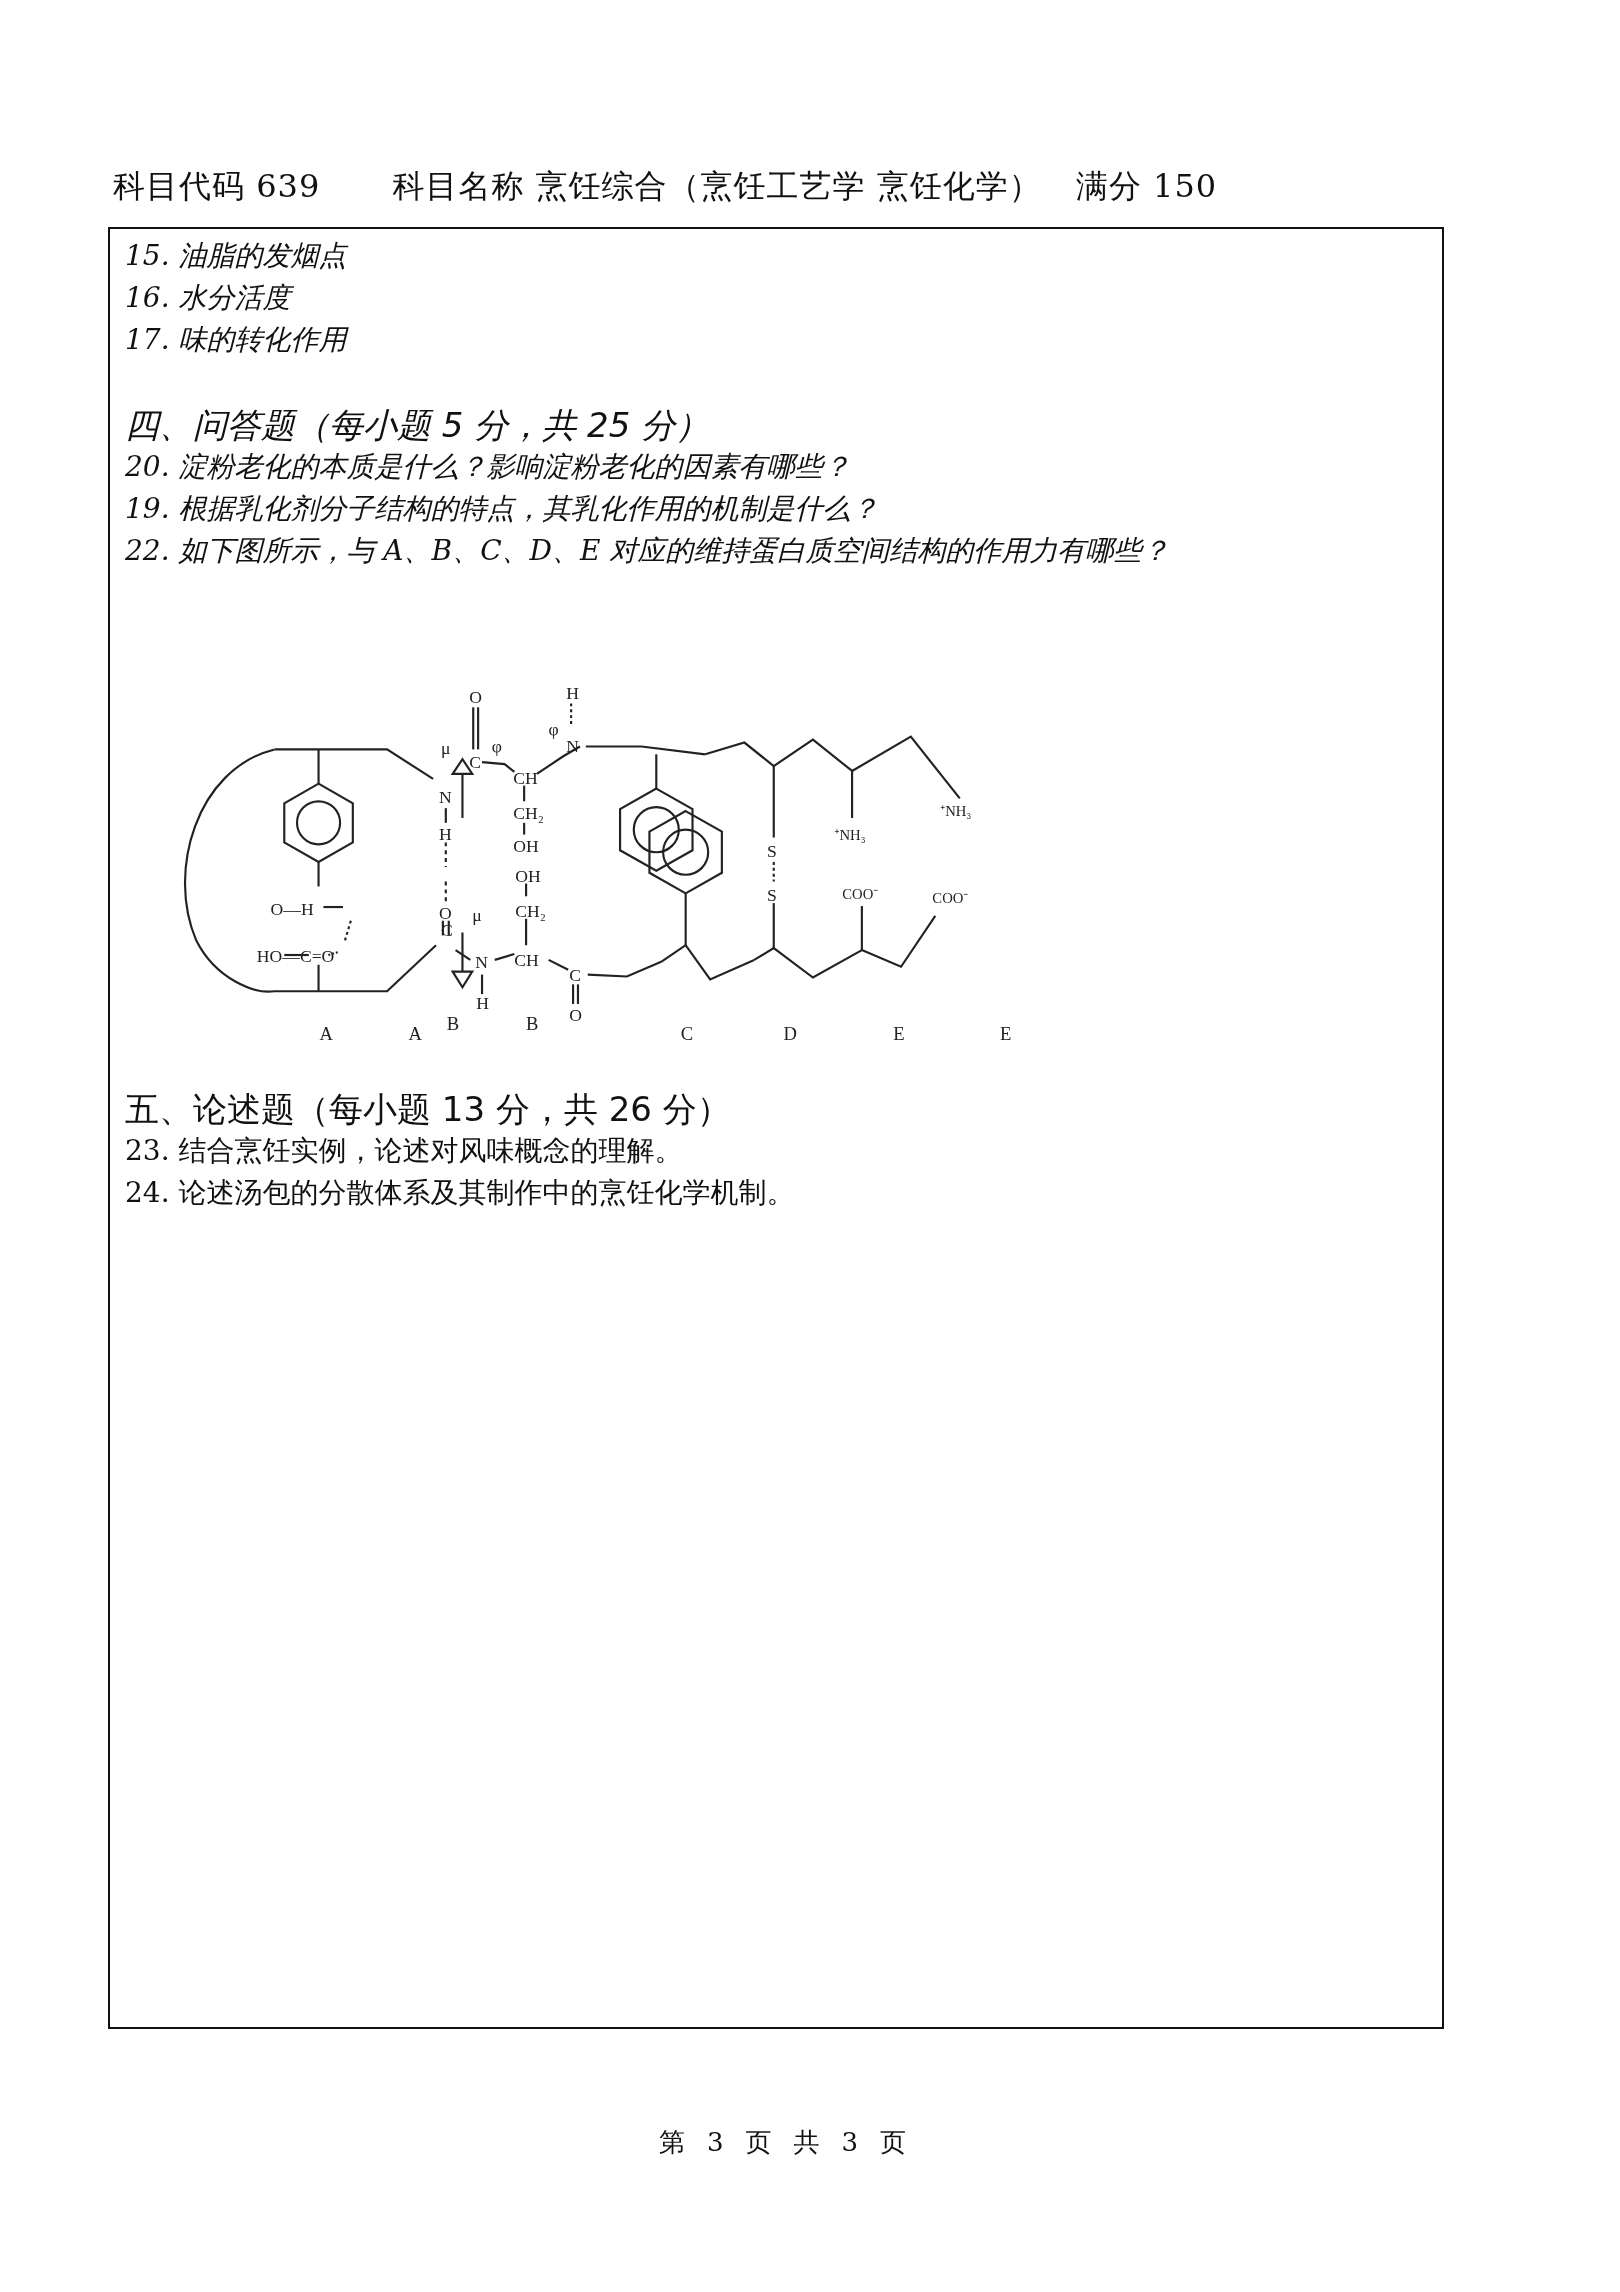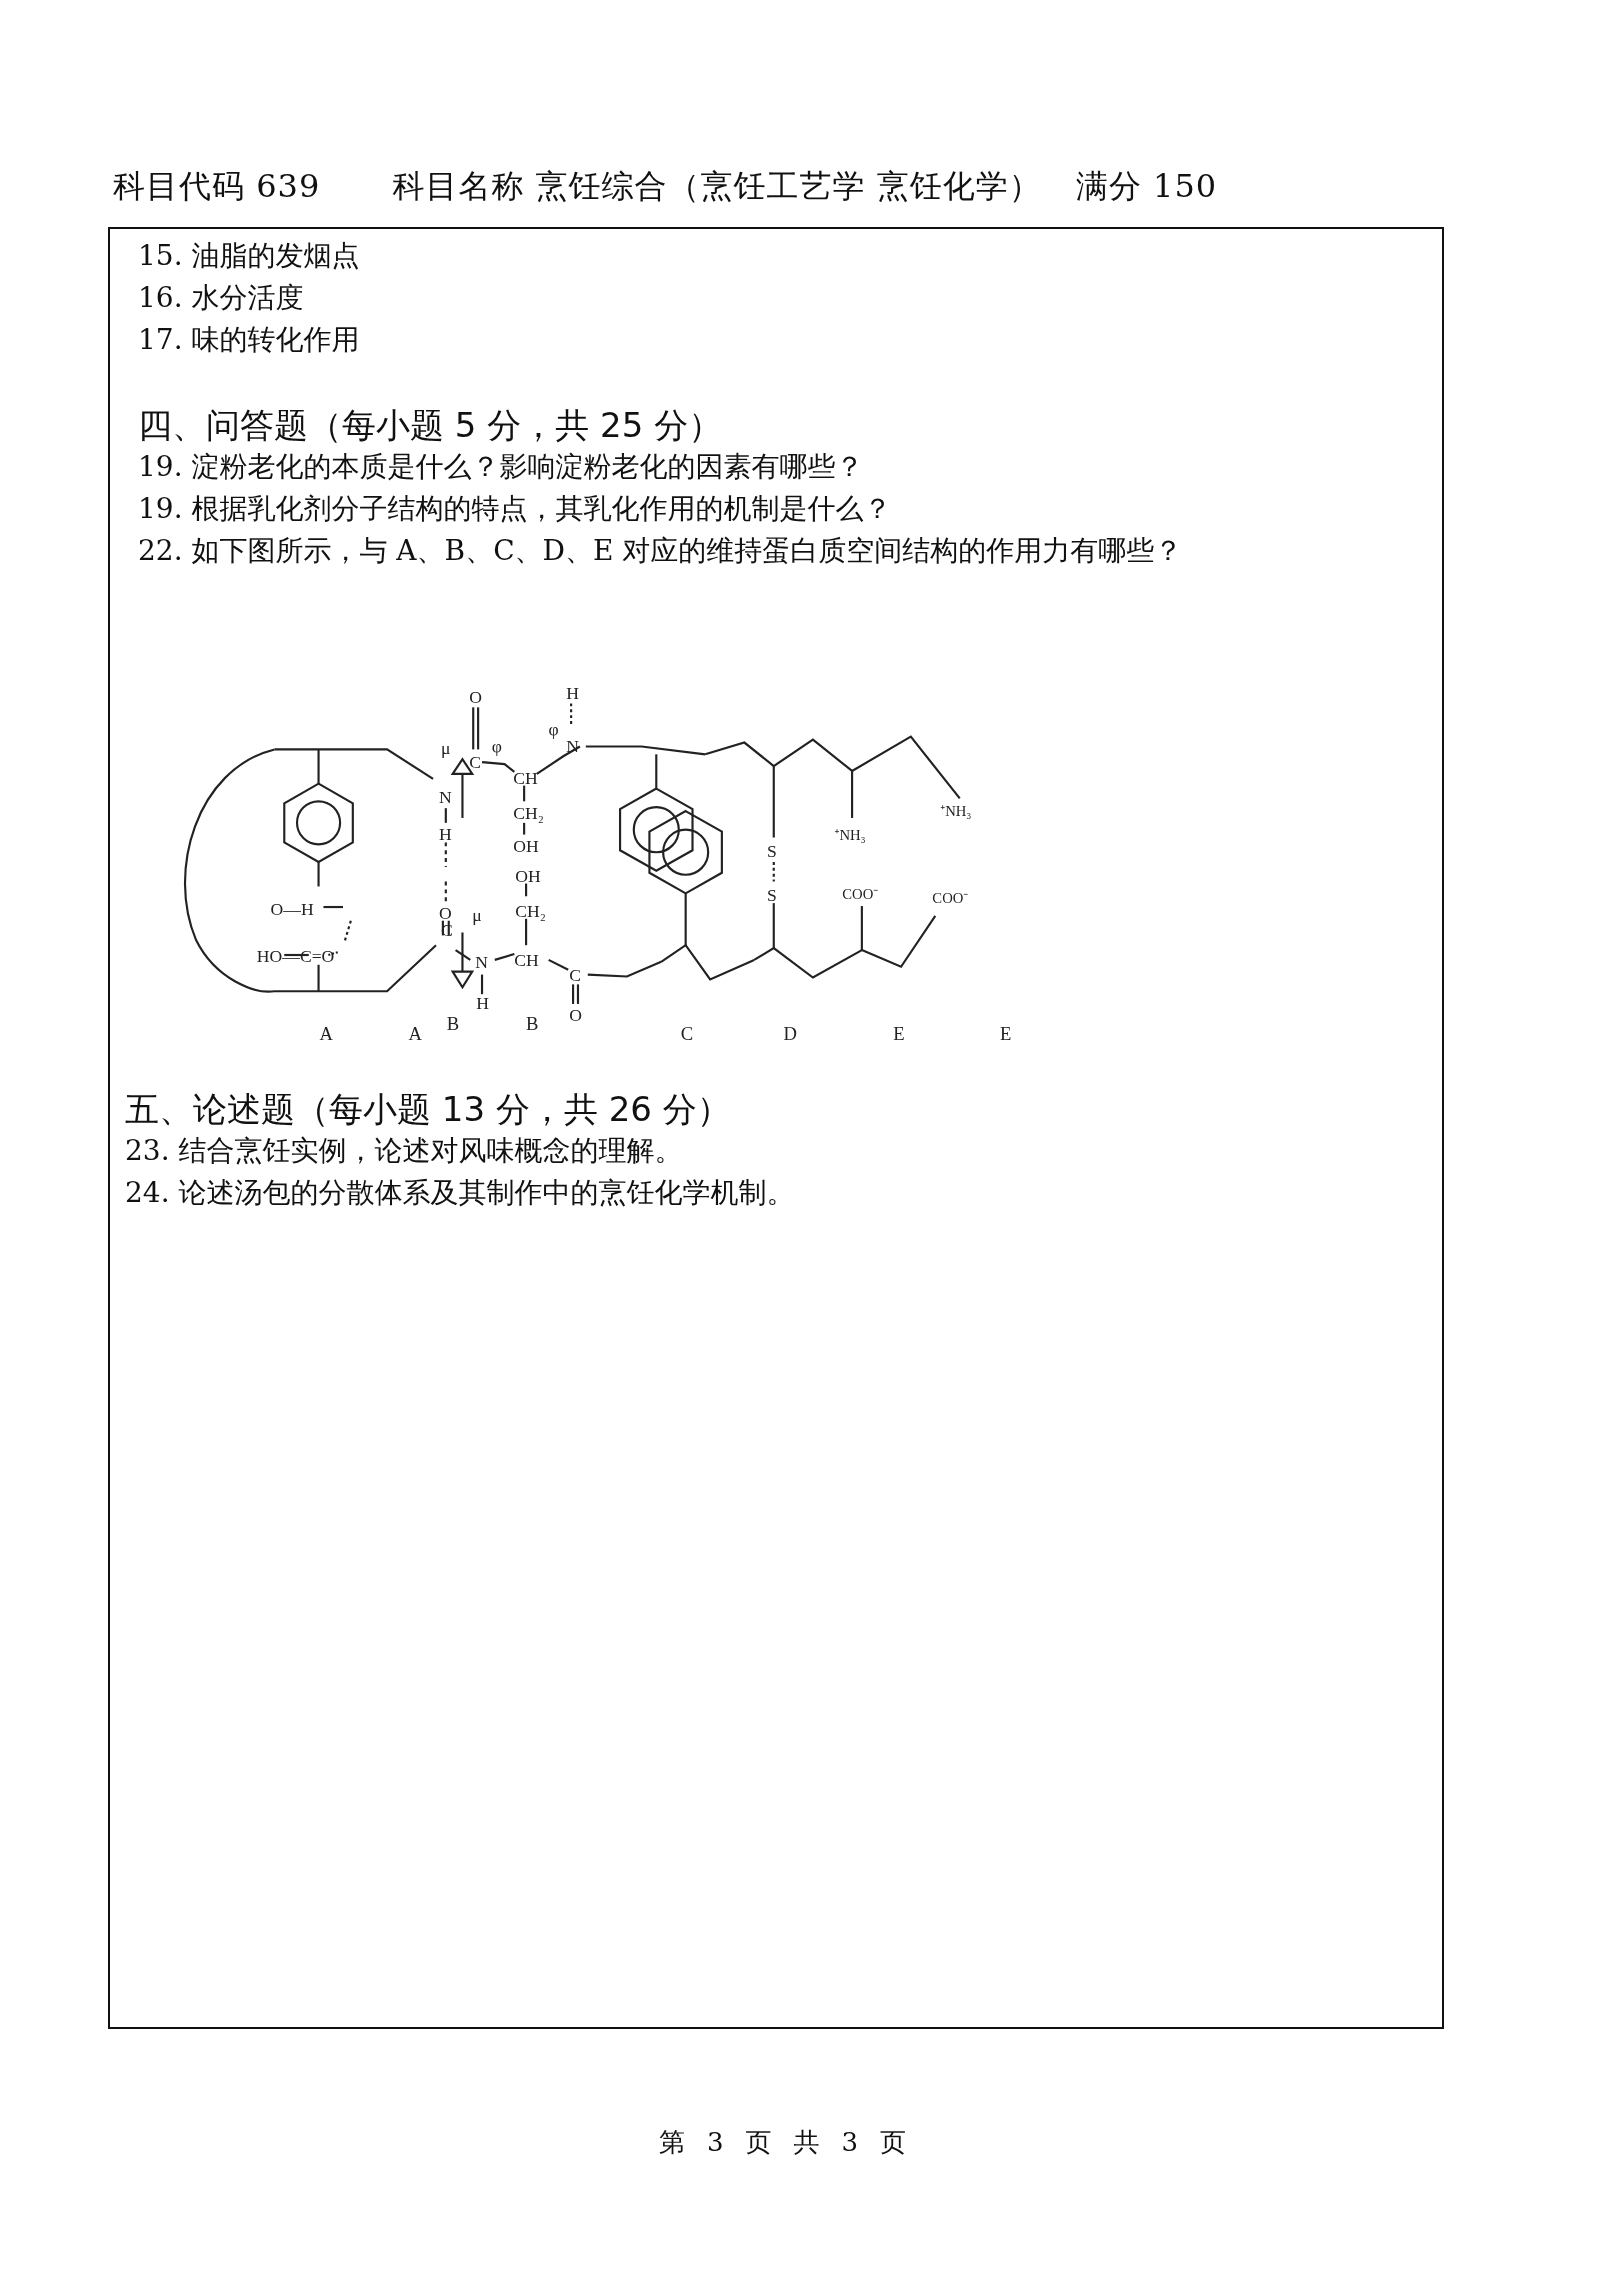--- a/index.html
+++ b/index.html
@@ -4,21 +4,21 @@
 <style>
   html, body { margin:0; padding:0; background:#ffffff; }
   body { width:1620px; height:2293px; position:relative; overflow:hidden;
          font-family:"DejaVu Serif", "Liberation Serif", serif; color:#111; }
   .header { position:absolute; left:113px; top:165px; font-size:32px; letter-spacing:1px; white-space:nowrap; }
   .header span { display:inline-block;text-align:center; }
   .header .code { margin-right:61px; }
   .header .name { margin-right:23px; }
   .frame { position:absolute; left:108px; top:227px; width:1336px; height:1802px;
            border:2px solid #111; border-top-width:2px; box-sizing:border-box; }
-  .content { position:absolute; left:138px; top:235px; font-size:28px; line-height:42px; }
+  .content { position:absolute; left:125px; top:235px; font-size:28px; line-height:42px;font-style:italic; }
   .line { white-space:nowrap; }
   .section { margin-top:43px; font-family:"DejaVu Sans", "Liberation Sans", sans-serif; font-size:34px; }
   .section.s5 { margin-top:0; }
   .diagram { position:absolute; left:176px; top:676px; width:941px; height:372px; }
   .diagram text { font-family:"Liberation Serif", serif; fill:#222; }
   .sec5 { position:absolute; left:125px; top:1088px; font-size:28px; line-height:42px; }
   .footer { position:absolute; left:659px; top:2125px; font-size:26px; word-spacing:13.7px; white-space:nowrap; }
 </style>
 </head>
 <body>
@@ -30,21 +30,21 @@
 </div>
 
 <div class="frame"></div>
 
 <div class="content">
   <div class="line">15. 油脂的发烟点</div>
   <div class="line">16. 水分活度</div>
   <div class="line">17. 味的转化作用</div>
 
   <div class="line section">四、问答题（每小题 5 分，共 25 分）</div>
-  <div class="line">19. 淀粉老化的本质是什么？影响淀粉老化的因素有哪些？</div>
+  <div class="line">20. 淀粉老化的本质是什么？影响淀粉老化的因素有哪些？</div>
   <div class="line">19. 根据乳化剂分子结构的特点，其乳化作用的机制是什么？</div>
   <div class="line">22. 如下图所示，与 A、B、C、D、E 对应的维持蛋白质空间结构的作用力有哪些？</div>
 </div>
 
 <svg class="diagram" viewBox="0 0 960 380" width="941" height="372">
   <g stroke="#222" stroke-width="2.2" fill="none">
 
     <path d="M 100 75 L 215 75 L 262 105"></path>
     <path d="M 100 75 C 20 95, -10 200, 20 270 C 40 310, 80 325, 100 322 L 215 322 L 265 275"></path>
 

